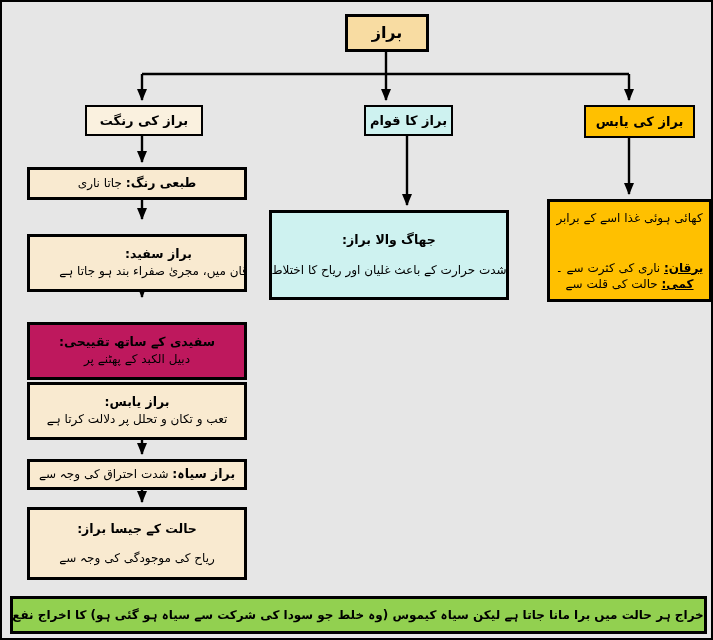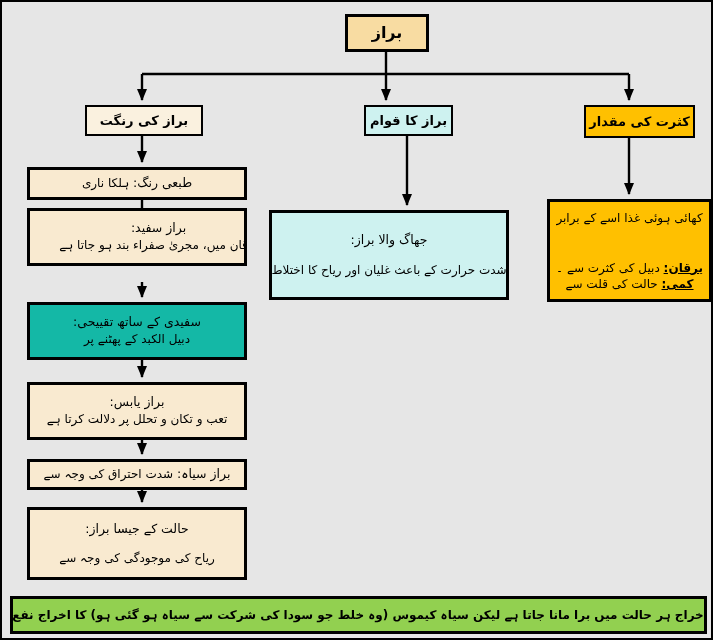--- a/index.html
+++ b/index.html
@@ -15,29 +15,29 @@
     display:flex;flex-direction:column;align-items:center;justify-content:center;
     text-align:center;direction:rtl;overflow:hidden;line-height:1.35;
   }
   .hdr{border-width:2px;font-weight:700;font-size:13px;}
   .root{left:343px;top:12px;width:84px;height:38px;font-weight:700;font-size:16px;}
   .hdr-color{left:83px;top:103px;width:118px;height:31px;}
   .hdr-qiwam{left:362px;top:103px;width:89px;height:31px;}
   .hdr-miqdar{left:582px;top:103px;width:111px;height:33px;}
   .lbox{left:25px;width:220px;font-size:12px;}
   .l1{top:165px;height:33px;}
-  .l2{top:206px;height:58px;padding-left:43px;}
+  .l2{top:232px;height:58px;padding-left:43px;}
   .l3{top:300px;height:58px;}
   .l4{top:380px;height:58px;}
   .l5{top:457px;height:31px;}
   .l6{top:505px;height:73px;justify-content:space-evenly;}
   .cyanbox{left:267px;top:208px;width:240px;height:90px;font-size:12px;justify-content:space-evenly;padding:6px 13px;}
   .orangebox{left:545px;top:197px;width:165px;height:103px;font-size:12px;justify-content:space-between;padding:8px 3px 7px 3px;}
   .footer{left:8px;top:594px;width:697px;height:38px;font-weight:700;font-size:12px;white-space:nowrap;}
-  .bt{font-weight:400;font-size:12.5px;white-space:nowrap;}
+  .bt{font-weight:700;font-size:12.5px;white-space:nowrap;}
   .tx{white-space:nowrap;}
   .inline-row{white-space:nowrap;}
   .uterm{font-weight:700;text-decoration:underline;}
   .qline{white-space:nowrap;}
 </style>
 </head>
 <body>
 
 <div class="canvas" lang="ur">
 
@@ -68,36 +68,36 @@
     <span>براز</span>
   </div>
 
   <div class="node hdr hdr-color" style="background: rgb(250, 241, 223);">
     <span>براز کی رنگت</span>
   </div>
   <div class="node hdr hdr-qiwam" style="background: rgb(206, 242, 240);">
     <span>براز کا قوام</span>
   </div>
   <div class="node hdr hdr-miqdar" style="background: rgb(255, 192, 0);">
-    <span>کثرت کی مقدار</span>
+    <span>براز کی یابس</span>
   </div>
 
   <div class="node lbox l1" style="background: rgb(249, 234, 208);">
     <div class="inline-row">
       <span class="bt">طبعی رنگ:</span>
-      <span class="tx">ہلکا ناری</span>
+      <span class="tx">جاتا ناری</span>
     </div>
   </div>
 
   <div class="node lbox l2" style="background: rgb(249, 234, 208);">
     <div class="bt">براز سفید:</div>
     <div class="tx">یرقان میں، مجریٰ صفراء بند ہو جاتا ہے</div>
   </div>
 
-  <div class="node lbox l3" style="background: #14b8a6;">
+  <div class="node lbox l3" style="background: #be185d; margin-top: 20px;">
     <div class="bt">سفیدی کے ساتھ تقییحی:</div>
     <div class="tx">دبیل الکبد کے پھٹنے پر</div>
   </div>
 
   <div class="node lbox l4" style="background: rgb(249, 234, 208);">
     <div class="bt">براز یابس:</div>
     <div class="tx">تعب و تکان و تحلل پر دلالت کرتا ہے</div>
   </div>
 
   <div class="node lbox l5" style="background: rgb(249, 234, 208);">
@@ -115,21 +115,21 @@
   <div class="node cyanbox" style="background: rgb(206, 242, 240);">
     <div class="bt">جھاگ والا براز:</div>
     <div class="tx">شدت حرارت کے باعث غلیان اور ریاح کا اختلاط</div>
   </div>
 
   <div class="node orangebox" style="background: rgb(255, 192, 0);">
     <div class="qline">کھائی ہوئی غذا اسے کے برابر</div>
     <div>
       <div class="qline">
         <span class="uterm">یرقان:</span>
-        <span class="tx">دبیل کی کثرت سے ۔</span>
+        <span class="tx">ناری کی کثرت سے ۔</span>
       </div>
       <div class="qline">
         <span class="uterm">کمی:</span>
         <span class="tx">حالت کی قلت سے</span>
       </div>
     </div>
   </div>
 
   <div class="node footer" style="background: rgb(146, 208, 80);">
     <span>سودا کا اخراج ہر حالت میں برا مانا جاتا ہے لیکن سیاہ کیموس (وہ خلط جو سودا کی شرکت سے سیاہ ہو گئی ہو) کا اخراج نفع بخش ہے</span>

